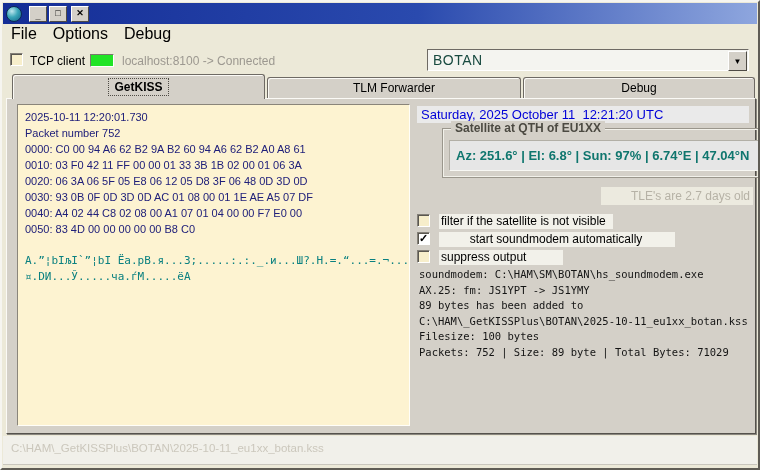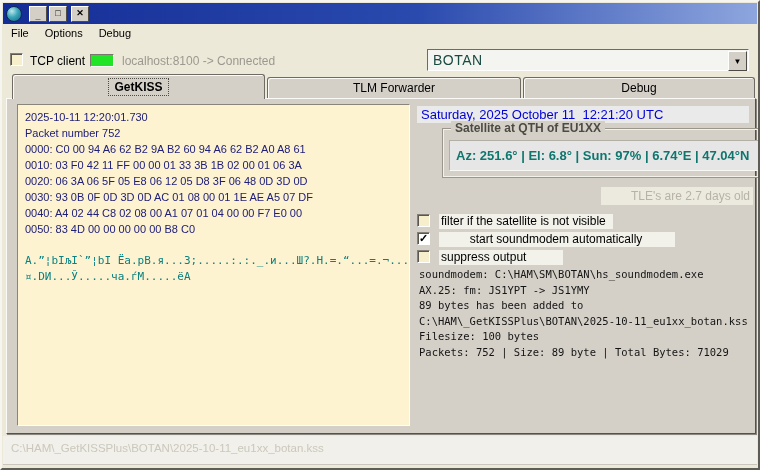--- a/index.html
+++ b/index.html
@@ -15,21 +15,21 @@
     border:1px solid #0b2a52;margin-right:5px;flex:0 0 auto;}
   .title-text{color:#fff;font-size:12px;font-weight:bold;white-space:nowrap;overflow:hidden;flex:1 1 auto;}
   .tb-btn{width:16px;height:14px;background:#d4d0c8;border:1px solid;
     border-color:#fff #4e4b45 #4e4b45 #fff;font-size:9px;font-weight:bold;color:#000;
     display:flex;align-items:center;justify-content:center;margin-left:2px;flex:0 0 auto;line-height:1;}
   .tb-btn.min span{transform:translateY(3px);}
   .tb-btn.close{margin-left:4px;}
 
   
   .menubar{position:absolute;left:1px;top:23px;width:680px;height:20px;background:#ece9d8;
-    display:flex;align-items:flex-start;font-size:11px;color:#000;}
+    display:flex;align-items:flex-end;font-size:16px;color:#000;}
   .menu-item{padding:2px 8px;}
 
   
   .ctrl-row{position:absolute;left:0;top:45px;width:760px;height:26px;}
   .cb{position:absolute;width:13px;height:13px;background:#f7eecb;border:1px solid;
       border-color:#848078 #fff #fff #848078;box-shadow:inset 1px 1px 0 #5a5750;box-sizing:border-box;
       font-size:11px;line-height:11px;text-align:center;color:#000;font-weight:bold;}
   .cb.checked{background:#fff;}
   .tcp-cb{left:8px;top:6px;}
   .tcp-label{position:absolute;left:28px;top:7px;font-size:12px;color:#000;}

